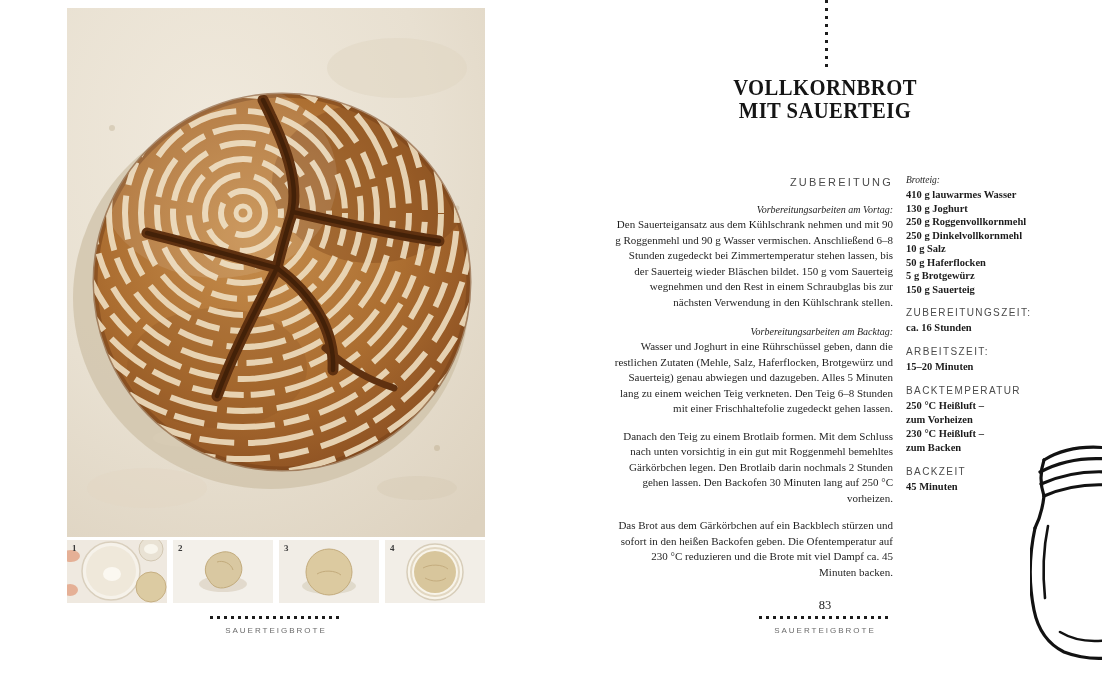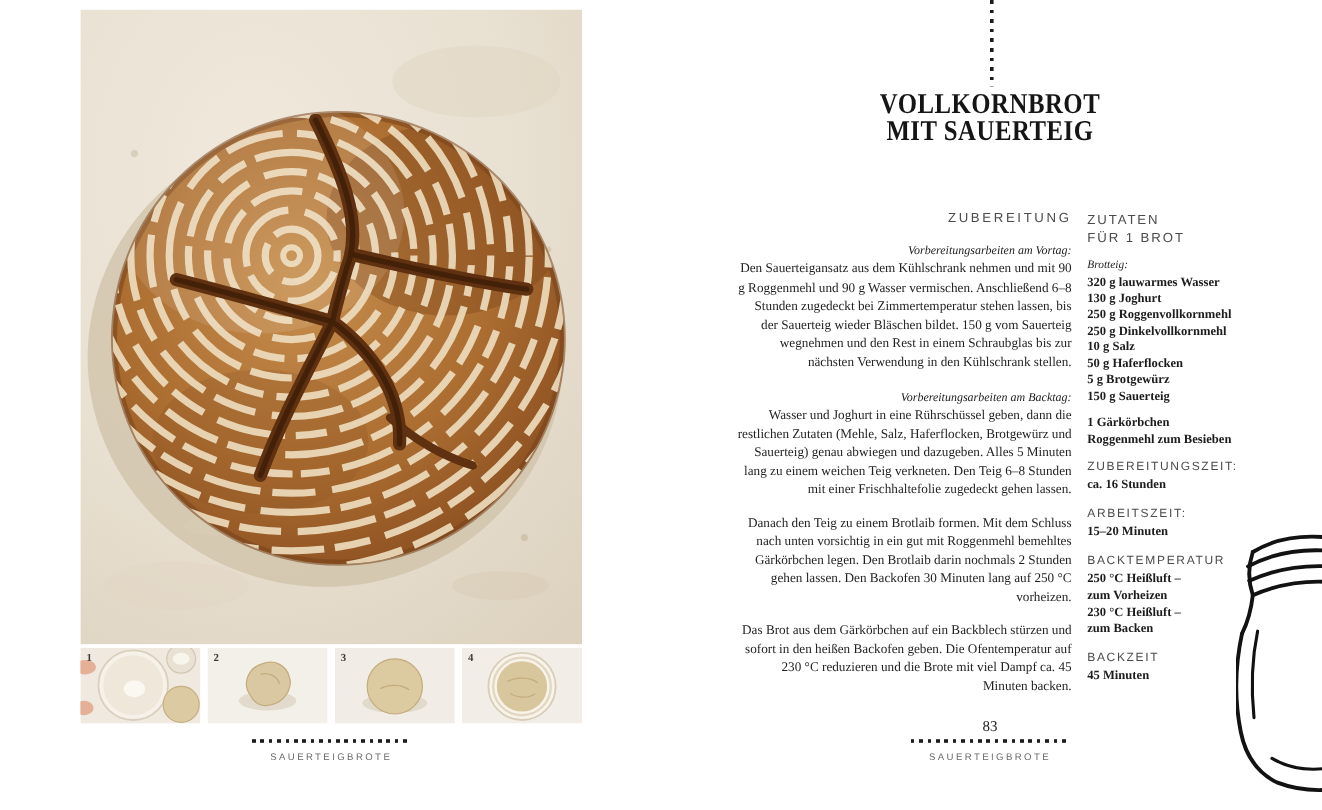--- a/index.html
+++ b/index.html
@@ -210,42 +210,34 @@
 
       <p class="para">Danach den Teig zu einem Brotlaib formen. Mit dem Schluss nach unten vorsichtig in ein gut mit Roggenmehl bemehltes Gärkörbchen legen. Den Brotlaib darin nochmals 2 Stunden gehen lassen. Den Backofen 30 Minuten lang auf 250 °C vorheizen.</p>
     </div>
     <div class="prep-section">
 
       <p class="para">Das Brot aus dem Gärkörbchen auf ein Backblech stürzen und sofort in den heißen Backofen geben. Die Ofentemperatur auf 230 °C reduzieren und die Brote mit viel Dampf ca. 45 Minuten backen.</p>
     </div>
   </div>
 
   <div id="ing-col" class="abs">
-    <div class="col-heading">
-      <div>ZUTATEN</div>
-      <div>FÜR 1 BROT</div>
-    </div>
 
 
     <div>
       <div class="ing-label">Brotteig:</div>
-      <div class="ing-item">320 g lauwarmes Wasser</div>
+      <div class="ing-item">410 g lauwarmes Wasser</div>
       <div class="ing-item">130 g Joghurt</div>
       <div class="ing-item">250 g Roggenvollkornmehl</div>
       <div class="ing-item">250 g Dinkelvollkornmehl</div>
       <div class="ing-item">10 g Salz</div>
       <div class="ing-item">50 g Haferflocken</div>
       <div class="ing-item">5 g Brotgewürz</div>
       <div class="ing-item">150 g Sauerteig</div>
     </div>
 
-    <div class="ing-group-extra">
-      <div class="ing-item">1 Gärkörbchen</div>
-      <div class="ing-item">Roggenmehl zum Besieben</div>
-    </div>
 
     <div>
       <div class="meta-label">ZUBEREITUNGSZEIT:</div>
       <div class="meta-line">ca. 16 Stunden</div>
     </div>
     <div>
       <div class="meta-label">ARBEITSZEIT:</div>
       <div class="meta-line">15–20 Minuten</div>
     </div>
     <div>

